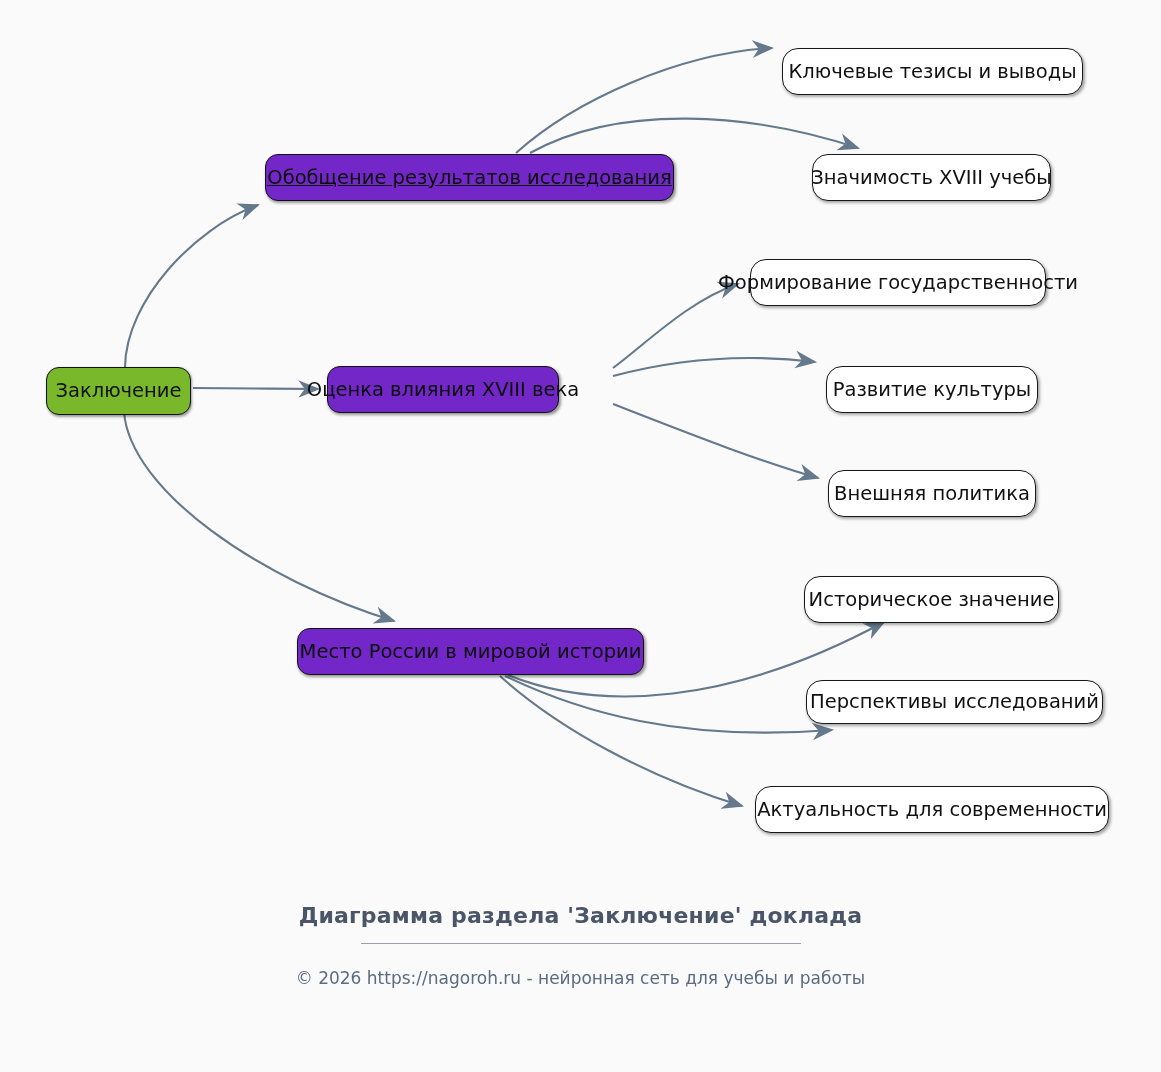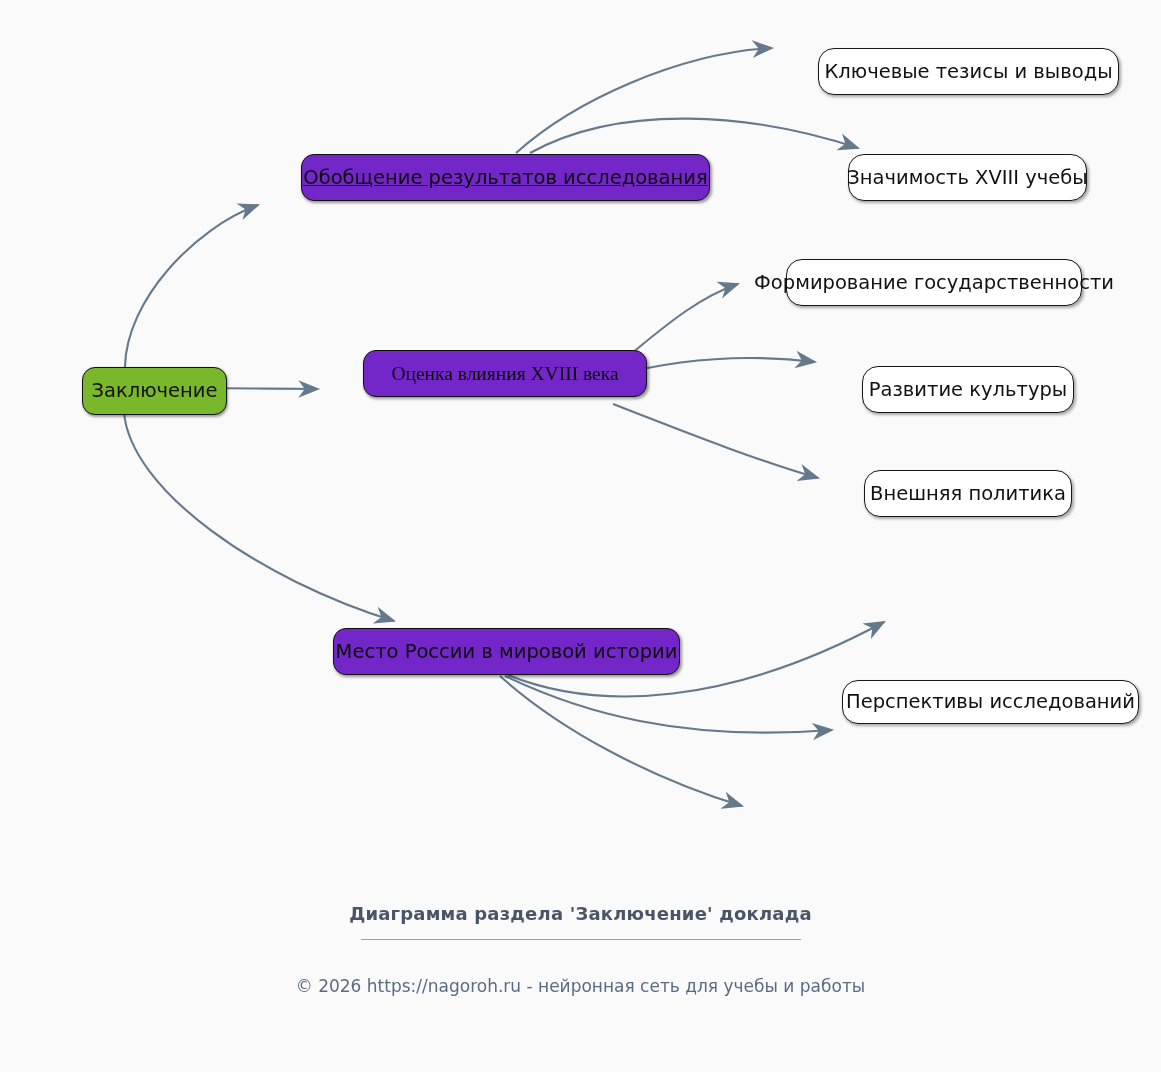--- a/index.html
+++ b/index.html
@@ -31,21 +31,20 @@
     pointer-events: none;
   }
   .node {
     position: absolute;
     box-sizing: border-box;
     display: flex;
     align-items: center;
     justify-content: center;
     white-space: nowrap;
     line-height: 1;
-    margin-left: 36px;
   }
   .node-root {
     background: #79b72b;
     border: 1.6px solid #111111;
     border-radius: 13px;
     color: #111111;
     font-size: 19.5px;
     box-shadow: 1px 1.5px 2.5px rgba(0,0,0,0.38);
   }
   .node-branch {
@@ -69,39 +68,39 @@
     padding: 0 2px;
   }
   #footer {
     position: absolute;
     left: 0;
     top: 905px;
     width: 1161px;
     text-align: center;
   }
   #footer-title {
-    font-size: 18px;
+    font-size: 22px;
     font-weight: bold;
     color: #4a5568;
     letter-spacing: 0.2px;
     line-height: 1;
     margin: 0;
     padding: 0 0 16px 0;
   }
   #footer-rule {
     width: 440px;
     height: 0;
     margin: 0 auto;
     border: 0;
     border-top: 1.4px solid #9aa3b0;
   }
   #footer-copy {
     font-size: 17px;
     color: #5b6b82;
-    margin: 12px;
+    margin: 0;
     padding-top: 26px;
     line-height: 1;
   }
 </style>
 </head>
 <body>
 
 <div id="canvas">
 
   <svg id="edges" viewBox="0 0 1161 1072" xmlns="http://www.w3.org/2000/svg">
@@ -136,38 +135,44 @@
   <div class="node node-branch" style="left:265px; top:154px; width:409px; height:47px;text-decoration:underline;">
     <span class="node-label">Обобщение результатов исследования</span>
   </div>
   <div class="node node-leaf" style="left:782px; top:48px; width:301px; height:47px;">
     <span class="node-label">Ключевые тезисы и выводы</span>
   </div>
   <div class="node node-leaf" style="left:812px; top:154px; width:239px; height:47px;">
     <span class="node-label">Значимость XVIII учебы</span>
   </div>
 
-  <div class="node node-branch" style="left:327px; top:350px; width:284px; height:47px;font-family:Liberation Serif, serif;">
+  <div class="node node-branch" style="left:327px; top:366px; width:232px; height:47px;">
     <span class="node-label">Оценка влияния XVIII века</span>
   </div>
   <div class="node node-leaf" style="left:750px; top:259px; width:296px; height:47px;">
     <span class="node-label">Формирование государственности</span>
   </div>
   <div class="node node-leaf" style="left:826px; top:366px; width:212px; height:47px;">
     <span class="node-label">Развитие культуры</span>
   </div>
   <div class="node node-leaf" style="left:828px; top:470px; width:208px; height:47px;">
     <span class="node-label">Внешняя политика</span>
   </div>
 
   <div class="node node-branch" style="left:297px; top:628px; width:347px; height:47px;">
     <span class="node-label">Место России в мировой истории</span>
   </div>
+  <div class="node node-leaf" style="left:804px; top:576px; width:255px; height:47px;">
+    <span class="node-label">Историческое значение</span>
+  </div>
   <div class="node node-leaf" style="left:806px; top:680px; width:297px; height:44px;">
     <span class="node-label">Перспективы исследований</span>
+  </div>
+  <div class="node node-leaf" style="left:755px; top:786px; width:354px; height:47px;">
+    <span class="node-label">Актуальность для современности</span>
   </div>
 
   <div id="footer">
     <p id="footer-title">Диаграмма раздела 'Заключение' доклада</p>
     <hr id="footer-rule">
     <p id="footer-copy">© 2026 https://nagoroh.ru - нейронная сеть для учебы и работы</p>
   </div>
 
 </div>
 

